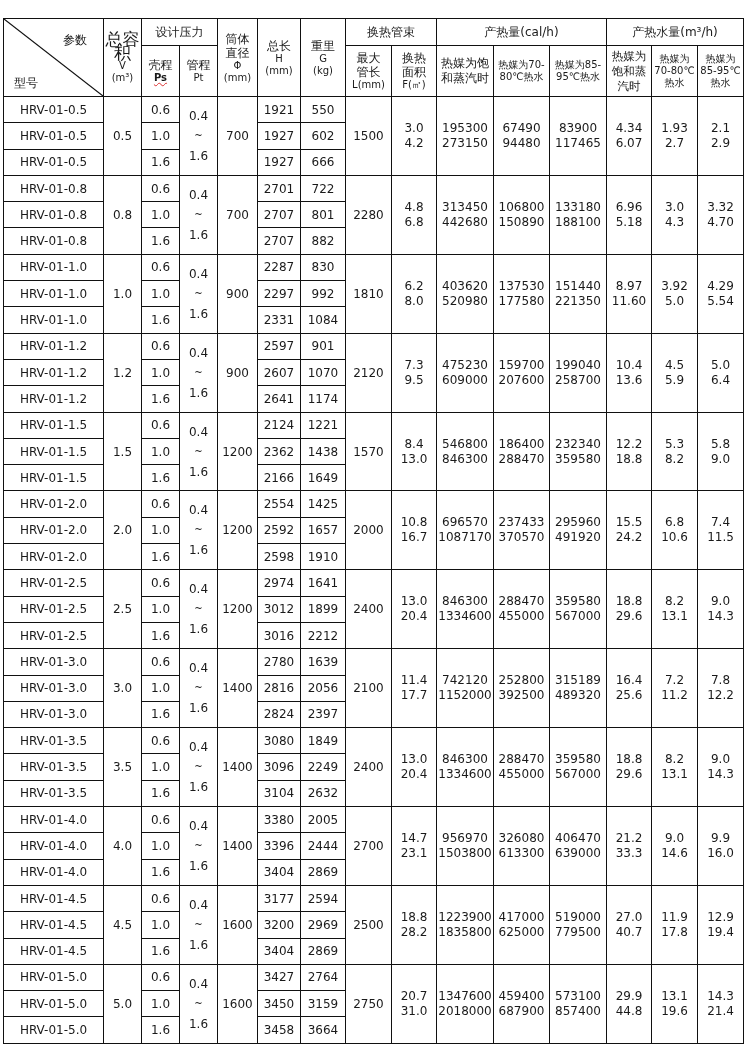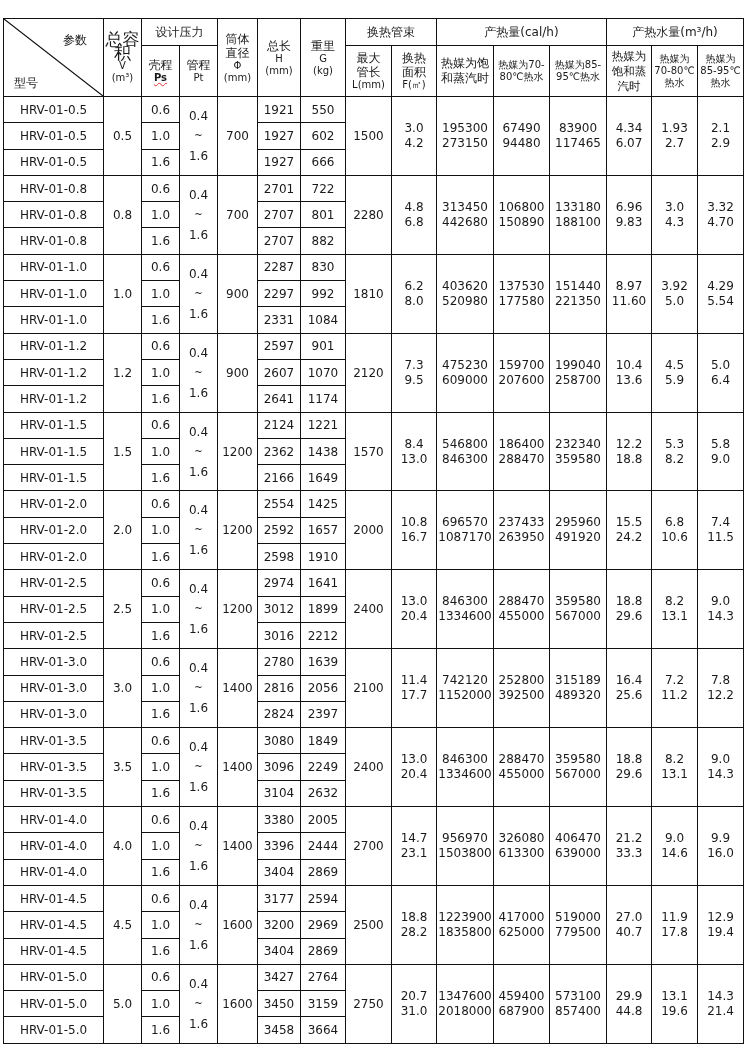--- a/index.html
+++ b/index.html
@@ -183,21 +183,21 @@
         <td rowspan="3">
           <span class="two">106800</span>
           <span class="two">150890</span>
         </td>
         <td rowspan="3">
           <span class="two">133180</span>
           <span class="two">188100</span>
         </td>
         <td rowspan="3">
           <span class="two">6.96</span>
-          <span class="two">9.83</span>
+          <span class="two">5.18</span>
         </td>
         <td rowspan="3">
           <span class="two">3.0</span>
           <span class="two">4.3</span>
         </td>
         <td rowspan="3">
           <span class="two">3.32</span>
           <span class="two">4.70</span>
         </td>
       </tr>
@@ -391,21 +391,21 @@
         <td rowspan="3">
           <span class="two">10.8</span>
           <span class="two">16.7</span>
         </td>
         <td rowspan="3">
           <span class="two">696570</span>
           <span class="two">1087170</span>
         </td>
         <td rowspan="3">
           <span class="two">237433</span>
-          <span class="two">263950</span>
+          <span class="two">370570</span>
         </td>
         <td rowspan="3">
           <span class="two">295960</span>
           <span class="two">491920</span>
         </td>
         <td rowspan="3">
           <span class="two">15.5</span>
           <span class="two">24.2</span>
         </td>
         <td rowspan="3">

